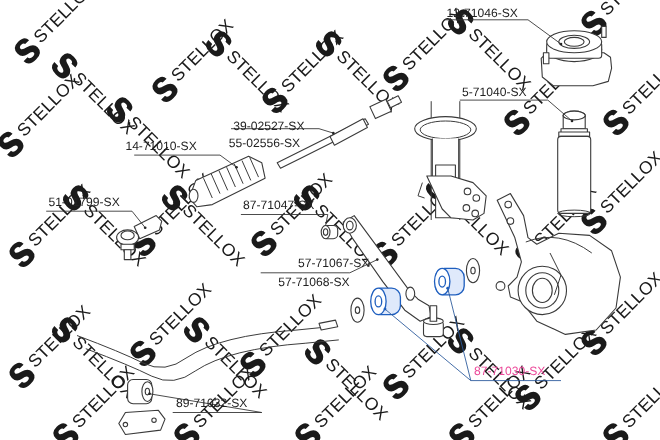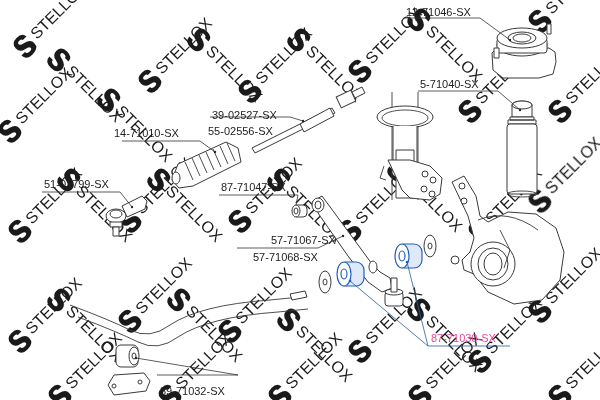--- a/index.html
+++ b/index.html
@@ -208,13 +208,13 @@
 <div class="label" style="left:406px; top:5px;">12-71046-SX</div>
 <div class="label" style="left:420px; top:77px;">5-71040-SX</div>
 <div class="label" style="left:208px; top:92px;margin-top:32px;">55-02556-SX</div>
 <div class="label" style="left:212px; top:108px;">39-02527-SX</div>
 <div class="label" style="left:114px; top:126px;">14-71010-SX</div>
 <div class="label" style="left:44px; top:177px;">51-01799-SX</div>
 <div class="label" style="left:221px; top:180px;">87-71047-SX</div>
 <div class="label" style="left:239px; top:233px;margin-left:32px;">57-71067-SX</div>
 <div class="label" style="left:253px; top:250px;">57-71068-SX</div>
 <div class="label blue" style="left:431px; top:331px;">87-71030-SX</div>
-<div class="label" style="left:160px; top:360px;margin-top:24px;">89-71032-SX</div>
+<div class="label" style="left:160px; top:360px;">89-71032-SX</div>
 
 </body></html>

